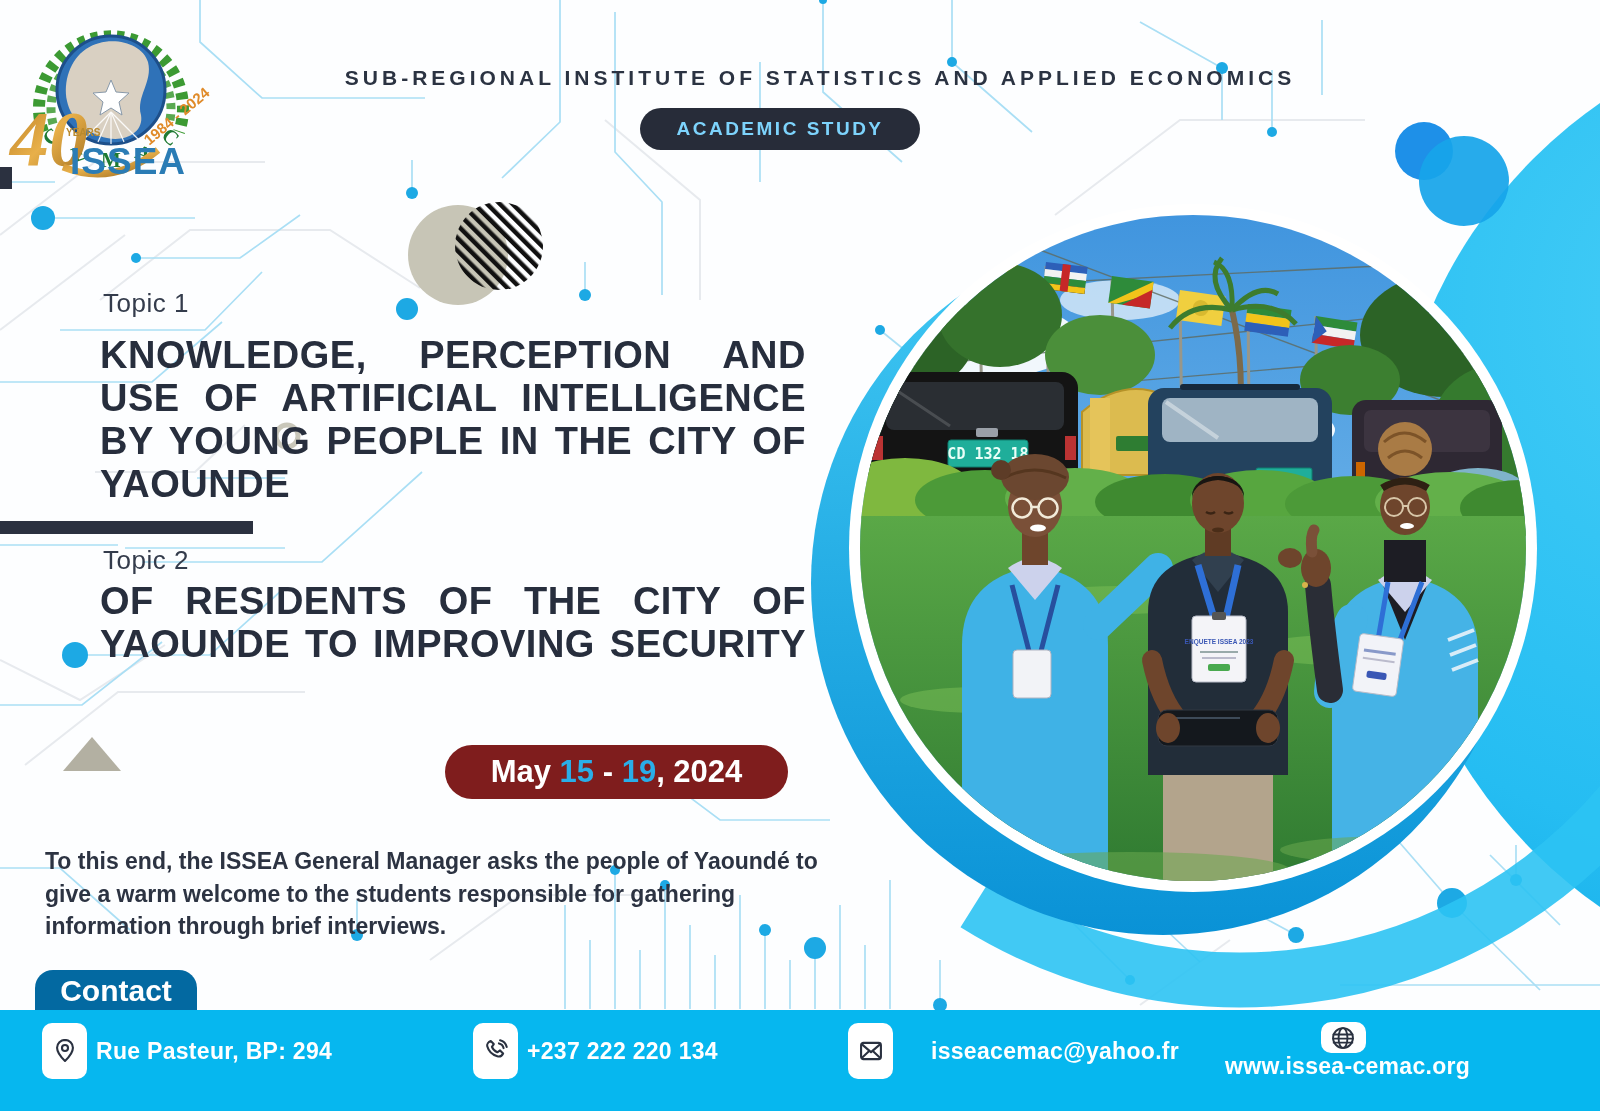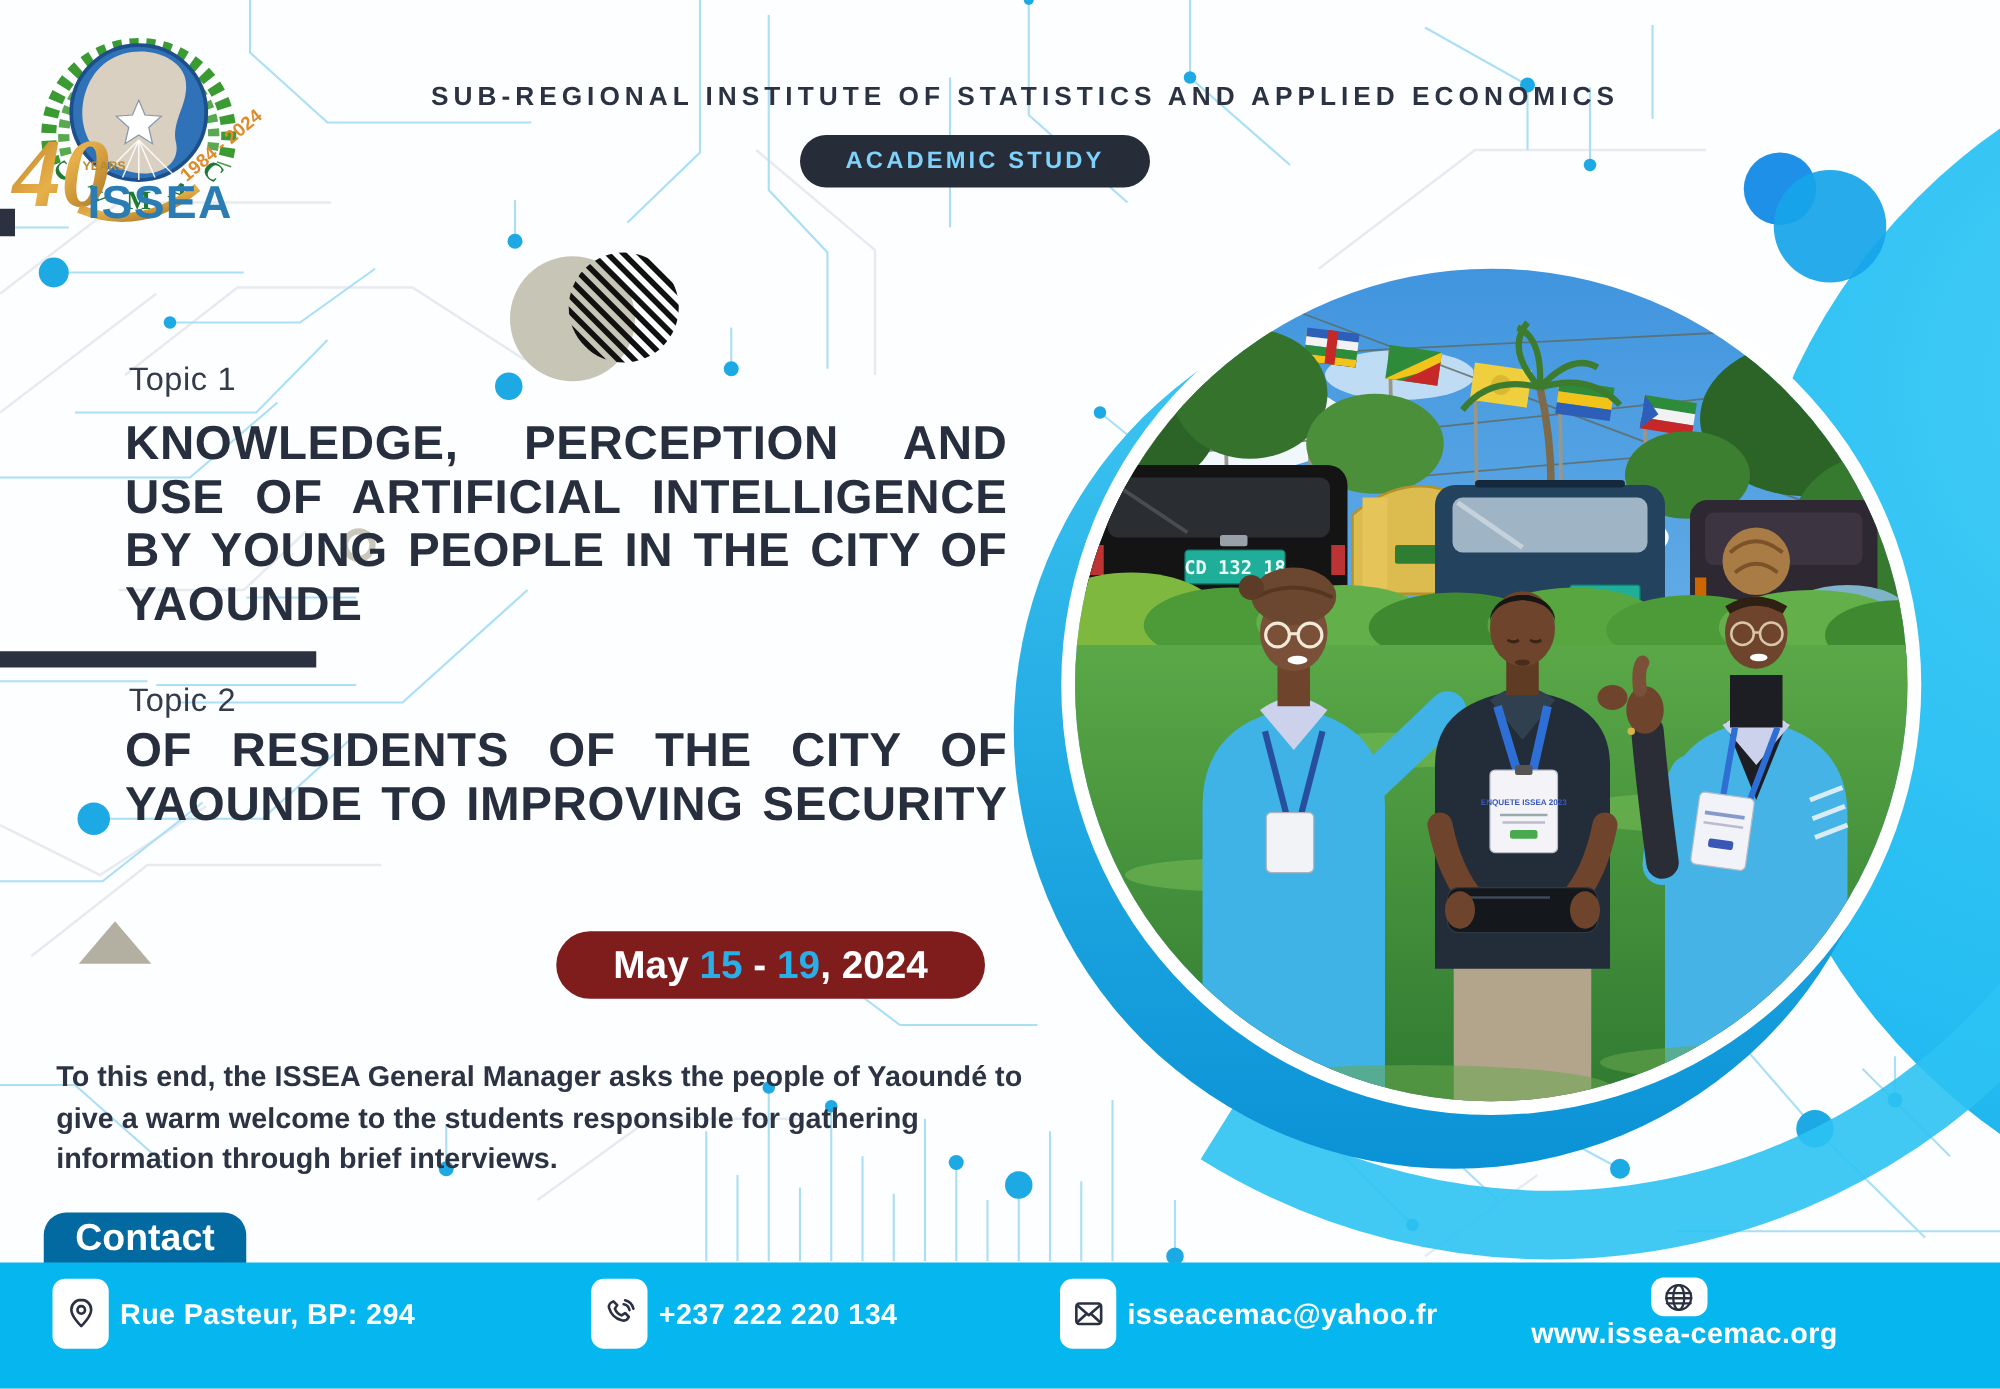--- a/index.html
+++ b/index.html
@@ -494,21 +494,21 @@
   <div class="icard">
     <svg width="28" height="28" viewBox="0 0 24 24" fill="none" stroke="#2a3140" stroke-width="1.8" stroke-linecap="round" stroke-linejoin="round">
       <path d="M7.5 3.5 l2.6 2.6 -1.6 2.4 c0.8 2 2.6 3.8 4.6 4.6 l2.4-1.6 2.6 2.6 c-1 2.2-3 3-5 2.4 C9 15.4 5.6 12 4.5 8 4 6.2 5.4 4.3 7.5 3.5 Z"></path>
       <path d="M14.5 5.5 a5 5 0 0 1 4 4"></path>
         <path d="M15.5 2.8 a8 8 0 0 1 5.7 5.7"></path>
     </svg>
   </div>
   <div class="ctext">+237 222 220 134</div>
 </div>
 
-<div class="citem" style="left:848px;">
+<div class="citem" style="left:848px;gap:29px;">
   <div class="icard">
     <svg width="28" height="28" viewBox="0 0 24 24" fill="none" stroke="#2a3140" stroke-width="1.8" stroke-linecap="round" stroke-linejoin="round">
       <rect x="3.5" y="5" width="17" height="14" rx="2"></rect>
       <path d="M4.5 6.5 L12 13 L19.5 6.5"></path>
         <path d="M4.5 17.5 L10 12.5"></path>
         <path d="M19.5 17.5 L14 12.5"></path>
     </svg>
   </div>
   <div class="ctext">isseacemac@yahoo.fr</div>
 </div>

